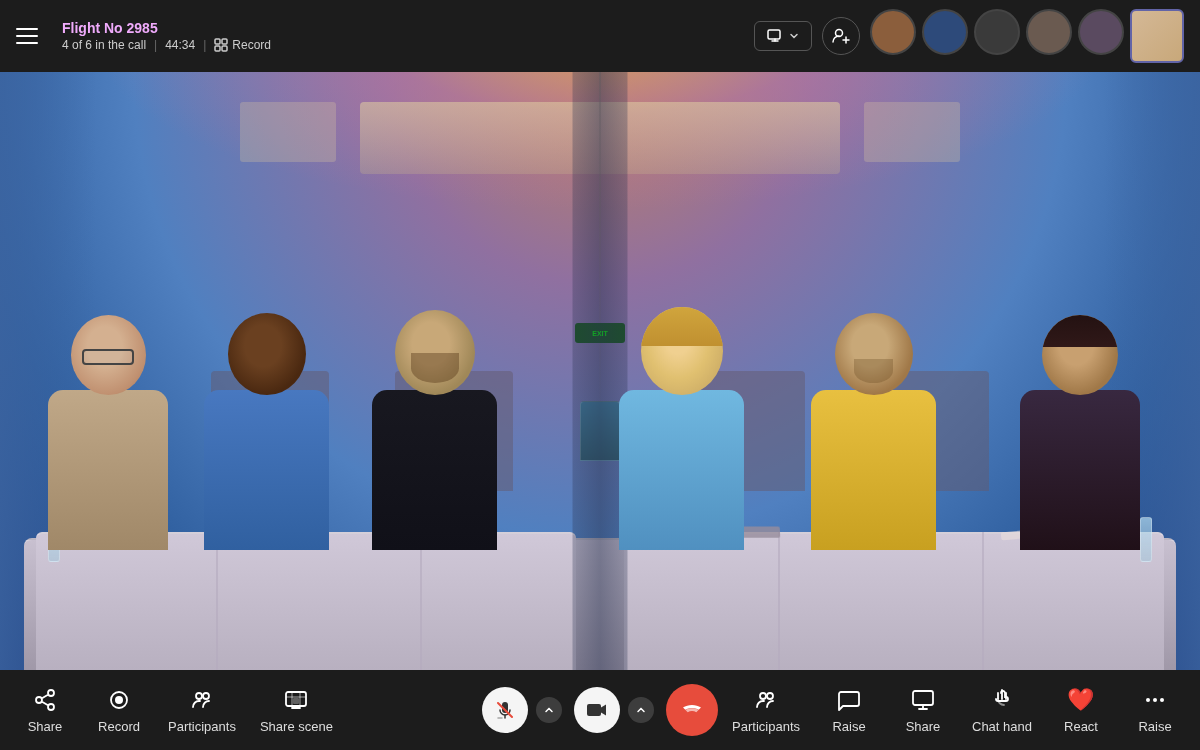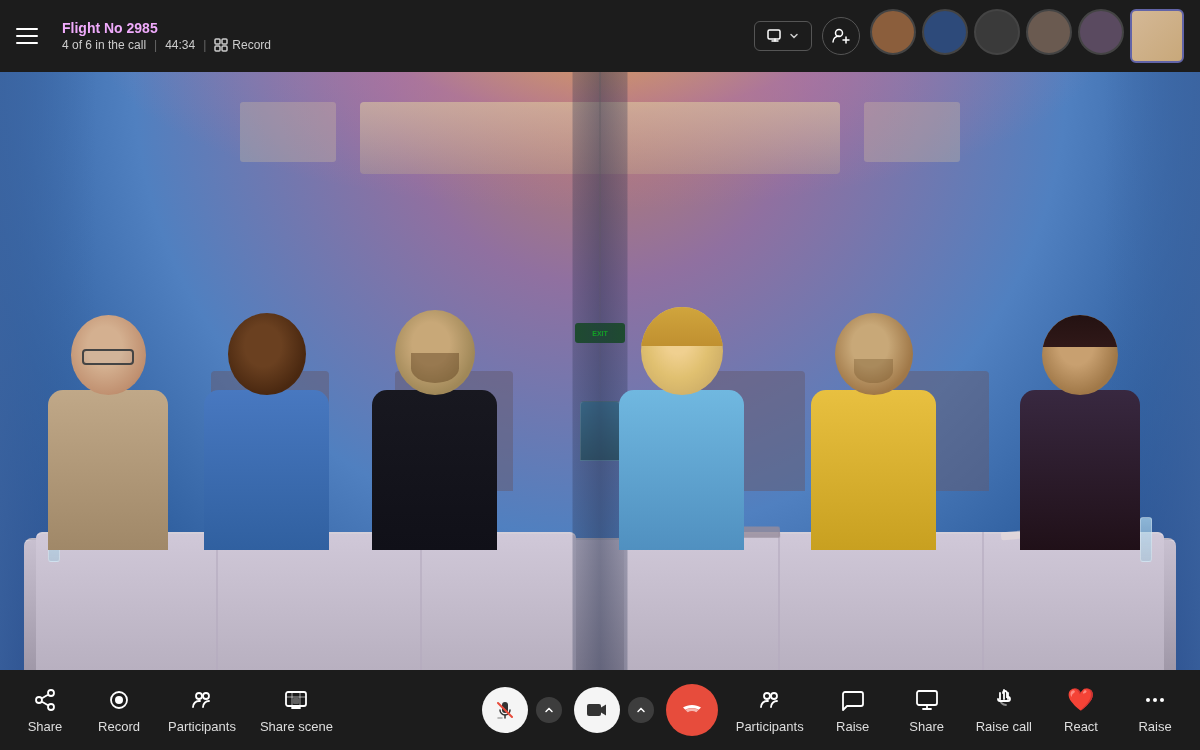--- a/index.html
+++ b/index.html
@@ -599,21 +599,21 @@
     </button>
 
     <button class="tool-btn">
       <div class="icon-wrap">
         <svg width="24" height="24" viewBox="0 0 24 24" fill="none">
           <path d="M12 2v9M8 5v6M16 5v6" stroke="white" stroke-width="1.8" stroke-linecap="round"></path>
           <path d="M6 11a2 2 0 0 0 2 2h8a2 2 0 0 0 2-2v0a2 2 0 0 0-2-2h-1V5a2 2 0 0 0-4 0" stroke="white" stroke-width="1.8" stroke-linecap="round"></path>
           <path d="M8 11c0 3.314 2.686 6 6 6" stroke="white" stroke-width="1.8" stroke-linecap="round" opacity="0.5"></path>
         </svg>
       </div>
-      <span class="label">Raise call</span>
+      <span class="label">Chat hand</span>
     </button>
 
     <button class="tool-btn">
       <div class="icon-wrap">
         <span style="font-size:22px;">❤️</span>
       </div>
       <span class="label">React</span>
     </button>
 
     <button class="tool-btn">

